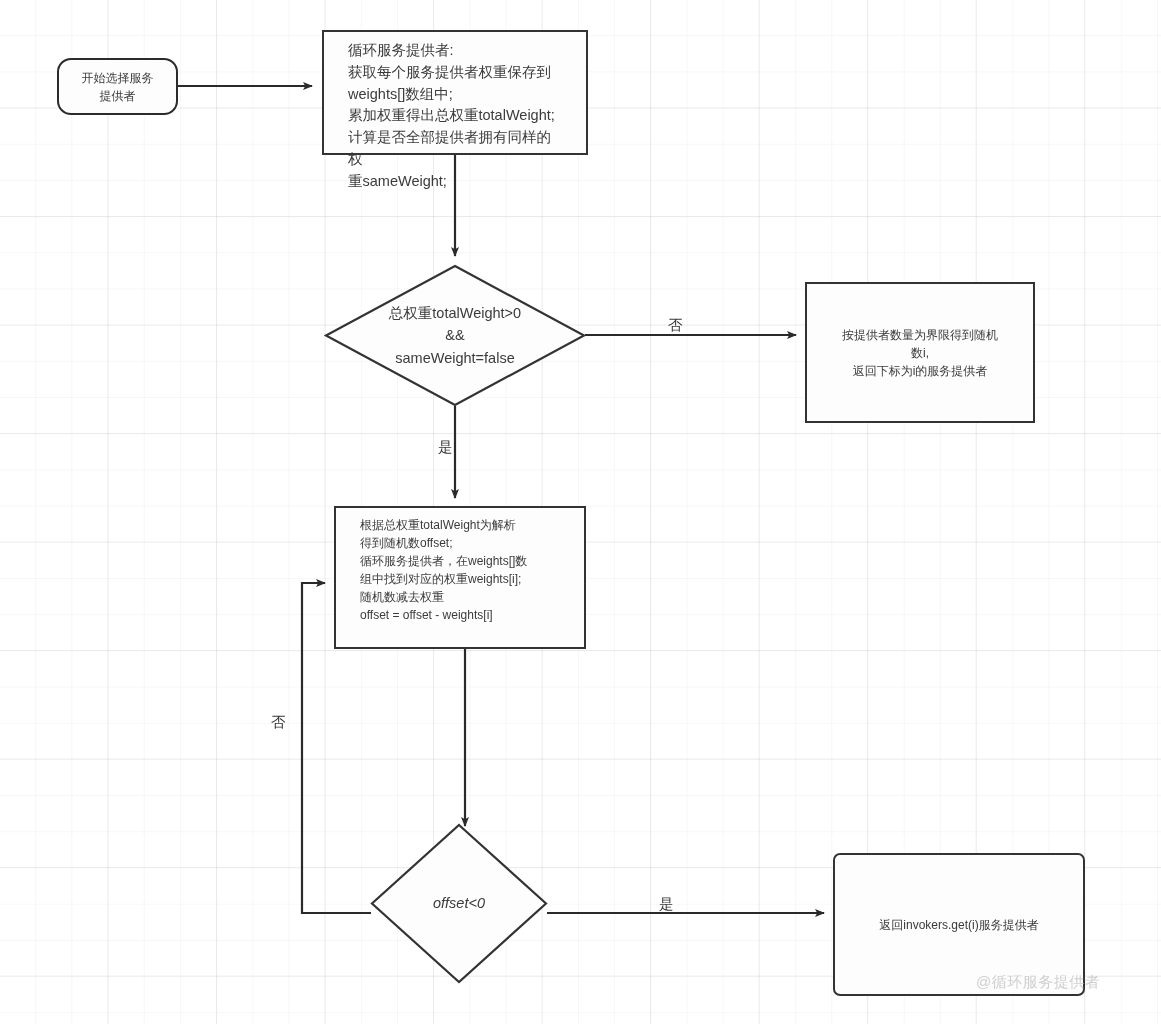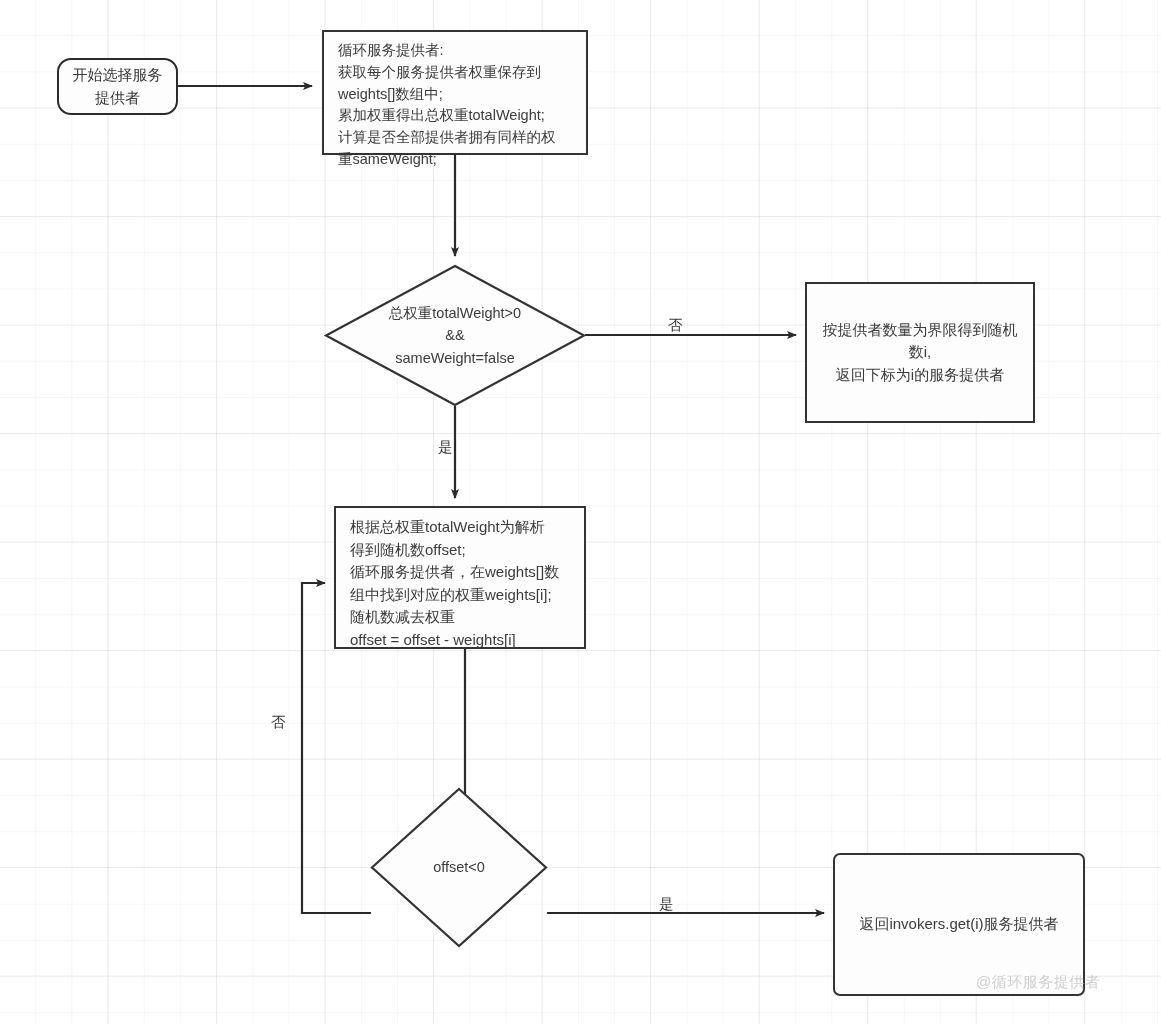--- a/index.html
+++ b/index.html
@@ -34,33 +34,33 @@
     height: 1024px;
     pointer-events: none;
   }
   .node {
     position: absolute;
     box-sizing: border-box;
     display: flex;
     align-items: center;
     justify-content: center;
     color: #3b3b3b;
-    font-size: 15px;
+    font-size: 12px;
     line-height: 1.5;
     text-align: center;
     white-space: pre-line;
   }
   .box {
     border: 2px solid #333333;
     background: #fdfdfd;
   }
   .box-left-text {
     justify-content: flex-start;
     text-align: left;
-    padding: 8px 14px;
+    padding: 8px 24px;
     align-items: flex-start;
   }
   .rounded {
     border: 2.5px solid #2b2b2b;
     border-radius: 14px;
     background: #fdfdfd;
   }
   .diamond-wrap {
     position: absolute;
   }
@@ -162,21 +162,21 @@
 数i,
 返回下标为i的服务提供者</div>
 
   <div class="node box box-left-text" style="left:334px; top:506px; width:252px; height:143px;">根据总权重totalWeight为解析
 得到随机数offset;
 循环服务提供者，在weights[]数
 组中找到对应的权重weights[i];
 随机数减去权重
 offset = offset - weights[i]</div>
 
-  <div class="diamond-wrap" style="left:371px; top:788px; width:176px; height:159px;">
+  <div class="diamond-wrap" style="left:371px; top:824px; width:176px; height:159px;font-style:italic;">
     <svg width="176" height="159" viewBox="0 0 176 159">
       <polygon points="88,1 175,79.5 88,158 1,79.5" fill="#fdfdfd" stroke="#333333" stroke-width="2.2"></polygon>
     </svg>
     <div class="diamond-label">offset&lt;0</div>
   </div>
 
   <div class="node box" style="left:833px; top:853px; width:252px; height:143px;border-radius:7px;">返回invokers.get(i)服务提供者</div>
 
   <div class="edge-label" style="left:668px; top:318px;">否</div>
 

